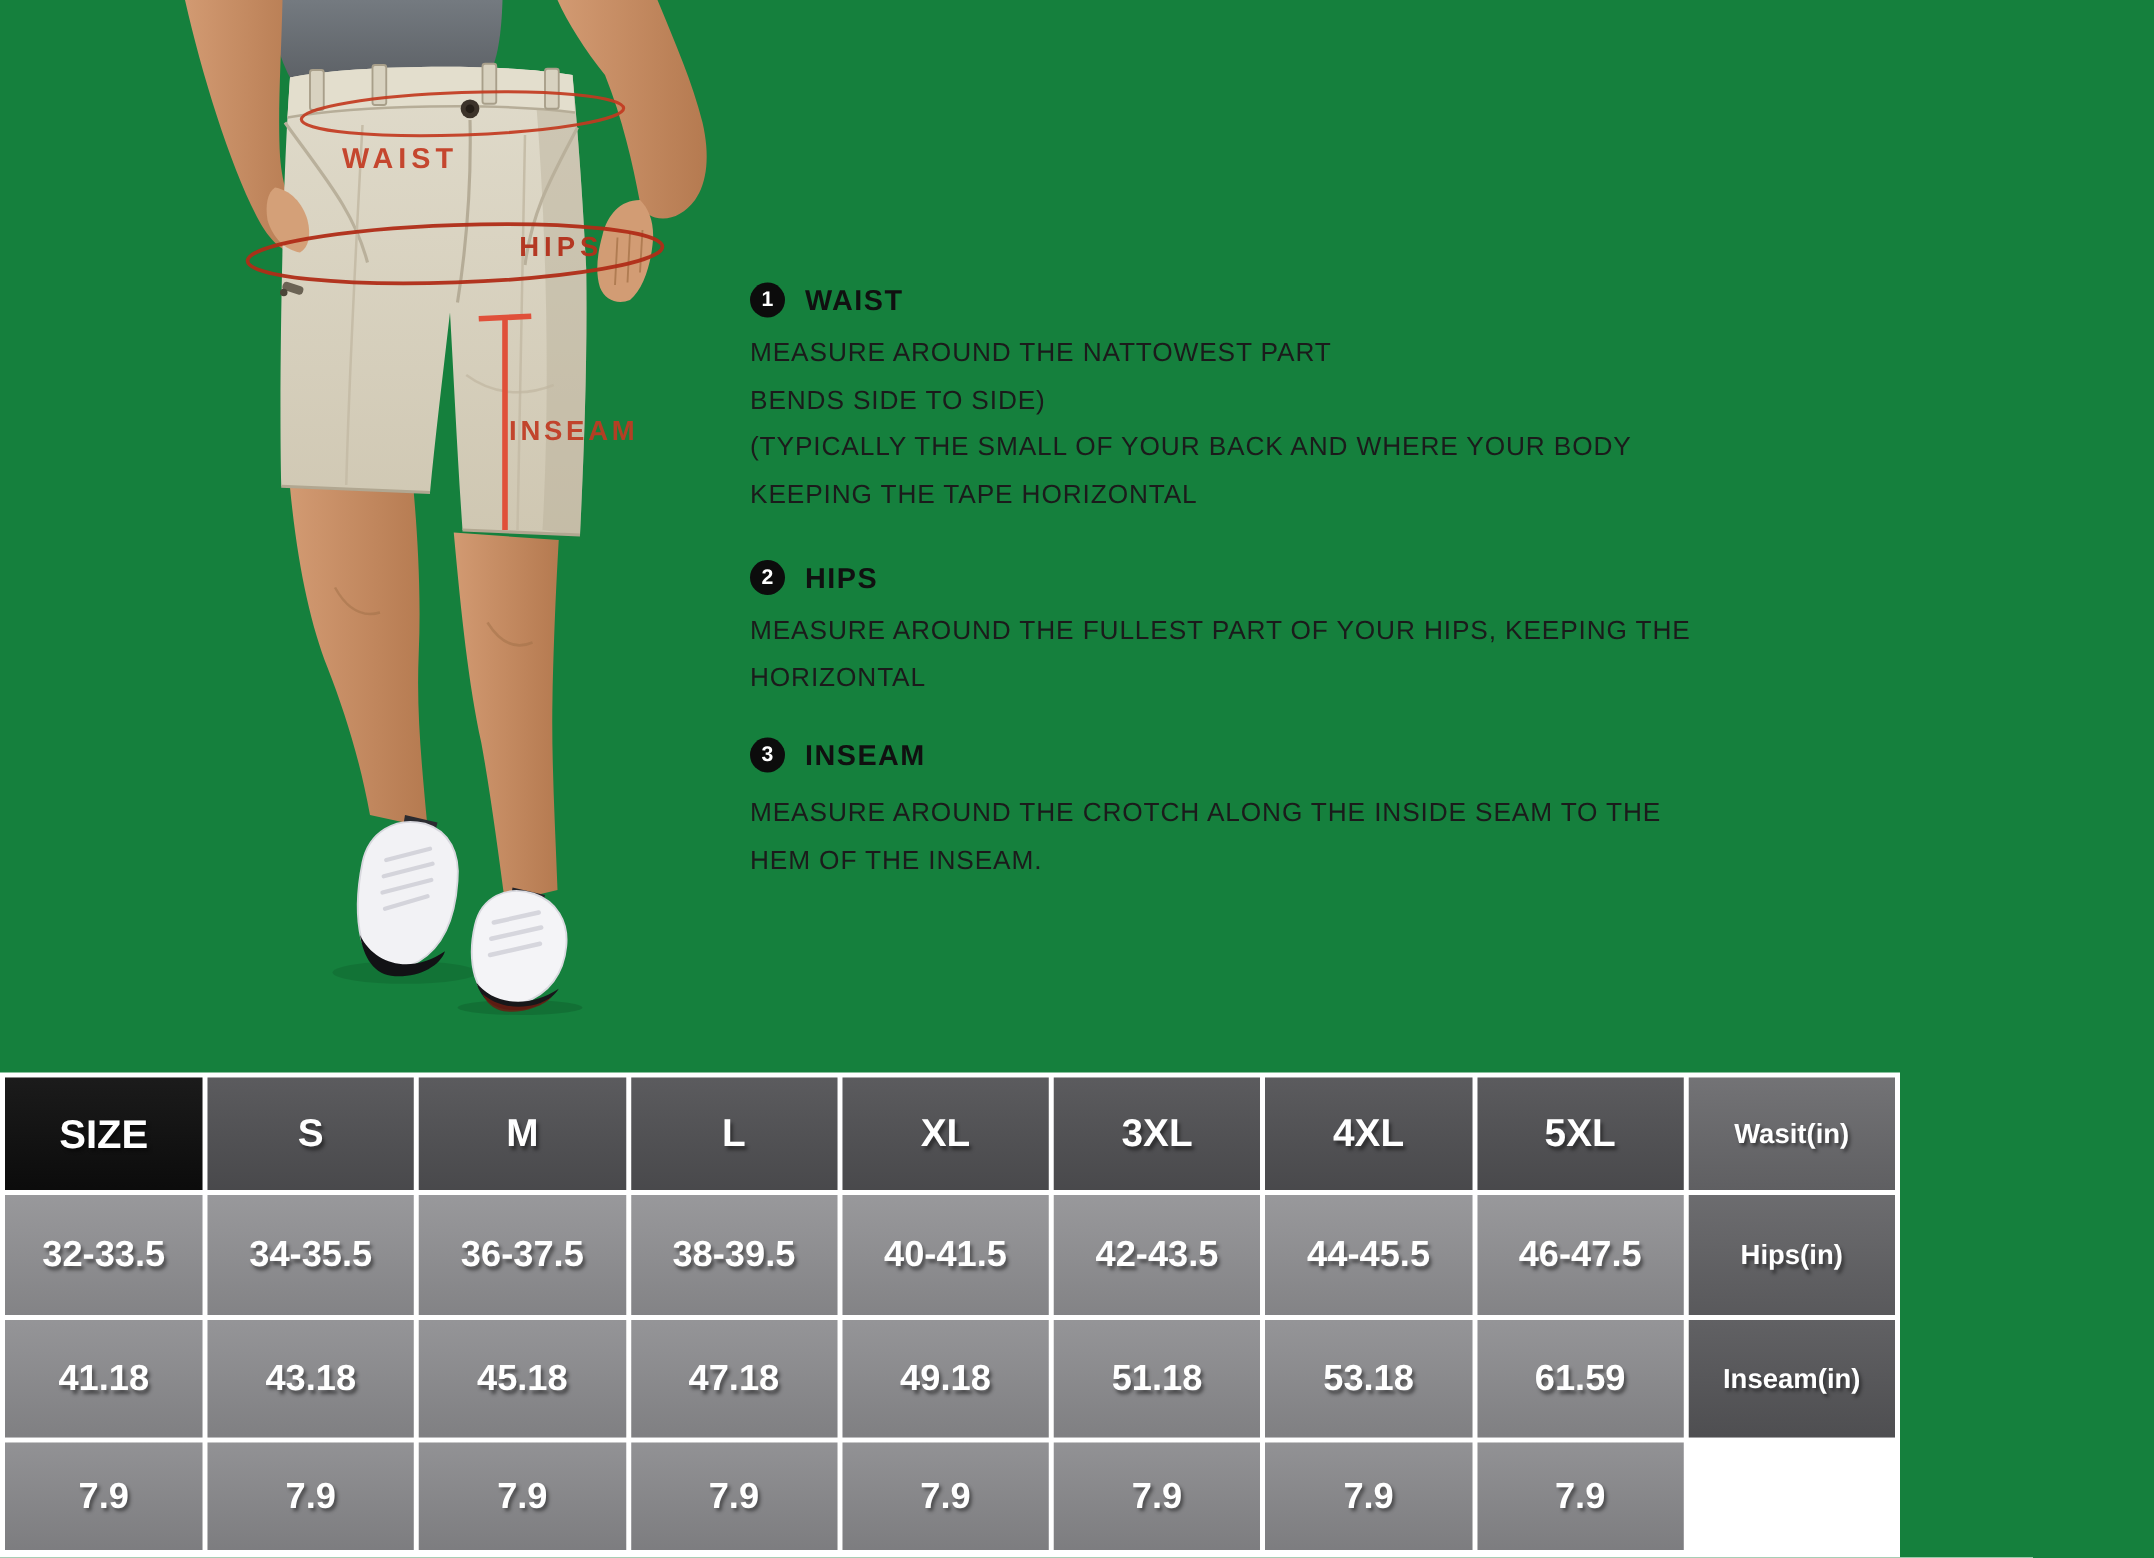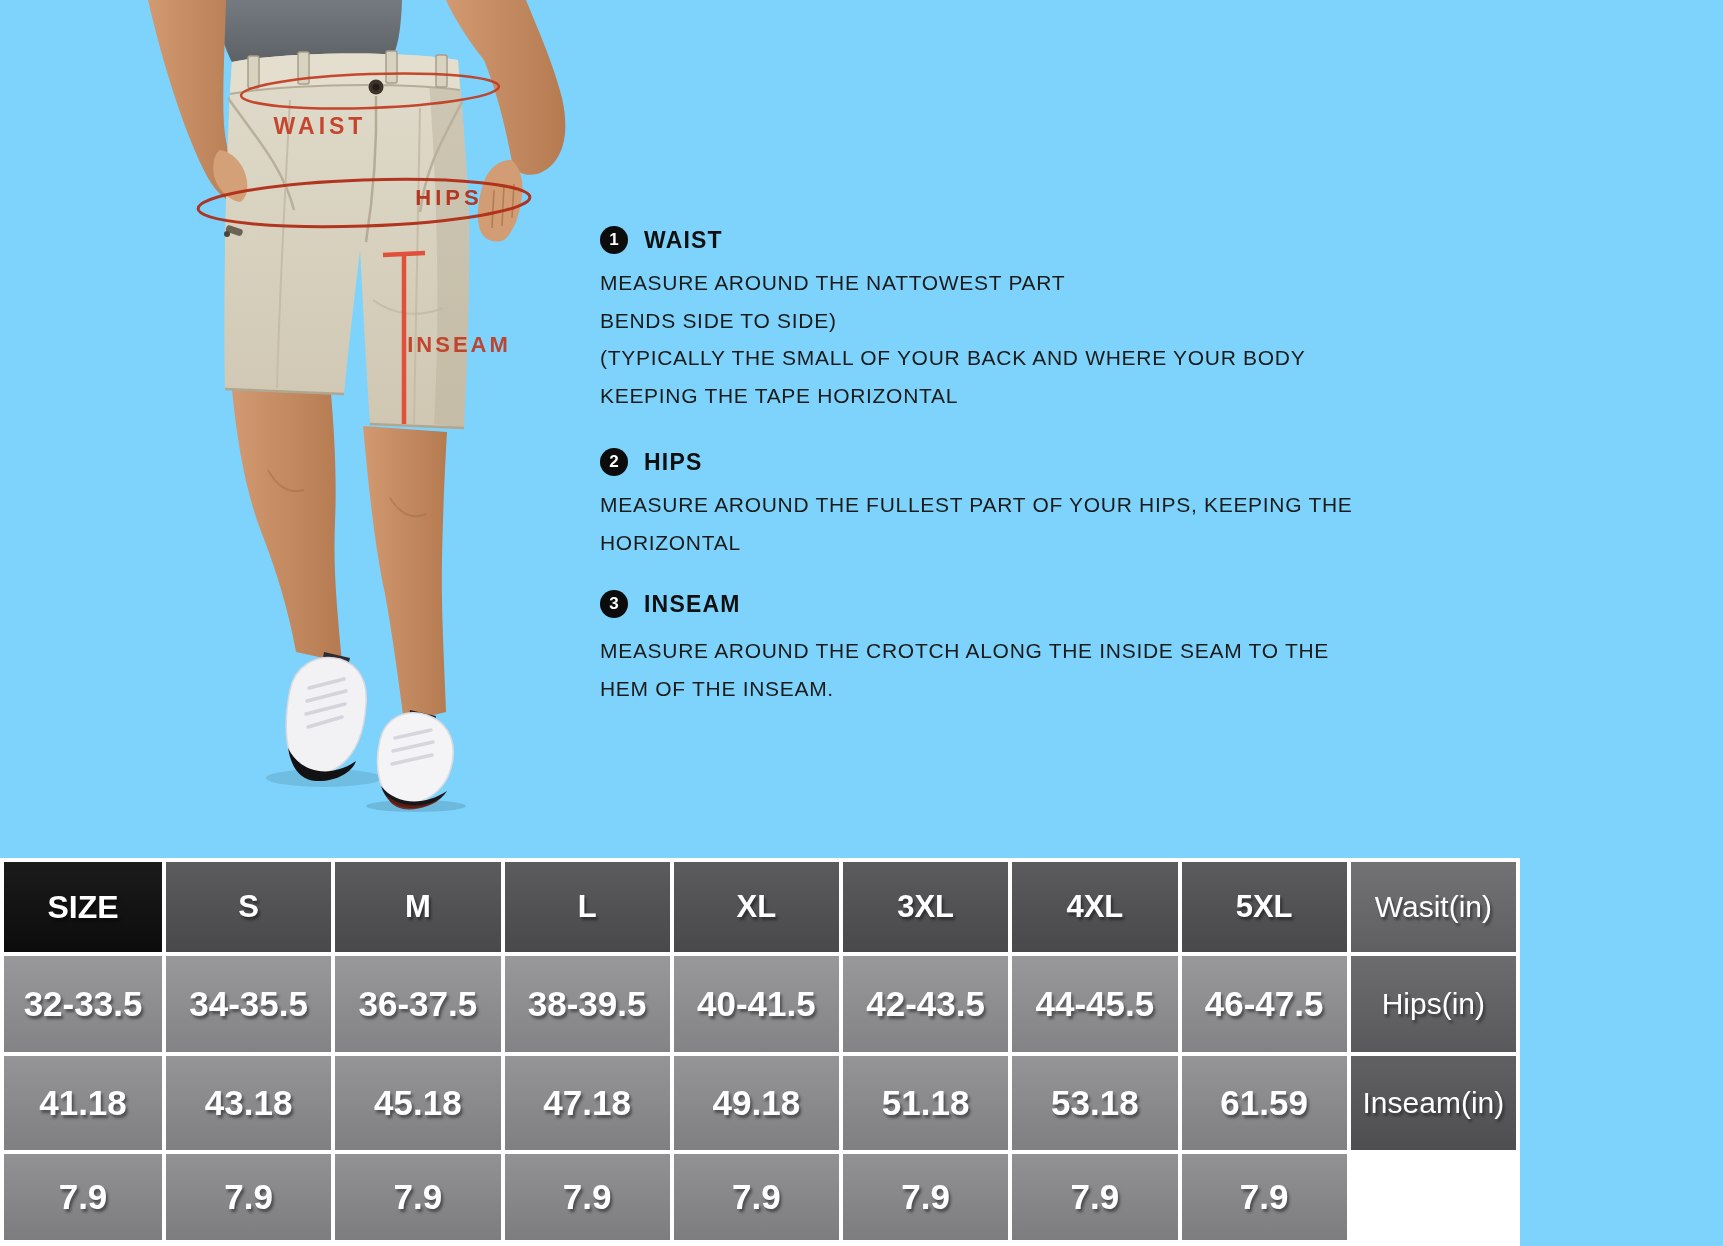--- a/index.html
+++ b/index.html
@@ -1,16 +1,16 @@
 <!DOCTYPE html>
 <html><head>
 <meta charset="utf-8">
 <style>
   html,body{margin:0;padding:0;background:#fff;}
-  .page{position:relative;width:1723px;height:1246px;background:#7dd3fc;overflow:hidden;
+  .page{position:relative;width:1723px;height:1246px;background:#15803d;overflow:hidden;
         font-family:"Liberation Sans",sans-serif;}
 
   
   .figure{position:absolute;left:128px;top:0;}
   .figure text{font-family:"Liberation Sans",sans-serif;font-weight:700;}
 
   
   .inst{position:absolute;left:600px;width:880px;}
   .inst-head{display:flex;align-items:center;gap:16px;margin-bottom:10px;}
   .badge{width:28px;height:28px;border-radius:50%;background:#0c0c0c;color:#fff;
@@ -20,22 +20,22 @@
 
   
   .size-table{position:absolute;left:0;top:858px;width:1520px;height:388px;box-sizing:border-box;
               display:grid;grid-template-columns:158px repeat(8,1fr);
               grid-template-rows:90px 96px 94px 86px;gap:4px;padding:4px 4px 0 4px;background:#fff;}
   .cell{display:flex;align-items:center;justify-content:center;color:#fff;
         background-image:linear-gradient(180deg,rgba(255,255,255,.06),rgba(0,0,0,.10));
         text-shadow:2px 3px 3px rgba(0,0,0,.45);}
   .hdr{background-color:#515154;font-size:31px;font-weight:700;}
   .size-hdr{background-color:#0d0d0d;font-size:32px;font-weight:700;}
-  .lbl{font-weight:400;font-size:30px;}
-  .val{font-weight:700;font-size:35px;}
+  .lbl{font-weight:700;font-size:22px;}
+  .val{font-weight:700;font-size:29px;}
   .r2.lbl{background-color:#6a6a6d}.r2.val{background-color:#929295}
   .r3.lbl{background-color:#636366}.r3.val{background-color:#8e8e91}
   .r4.lbl{background-color:#57575a}.r4.val{background-color:#8b8b8e}
 </style>
 </head>
 <body>
 
 <div class="page">
 
   <svg class="figure" width="452" height="812" viewBox="0 0 452 812" aria-hidden="true">

